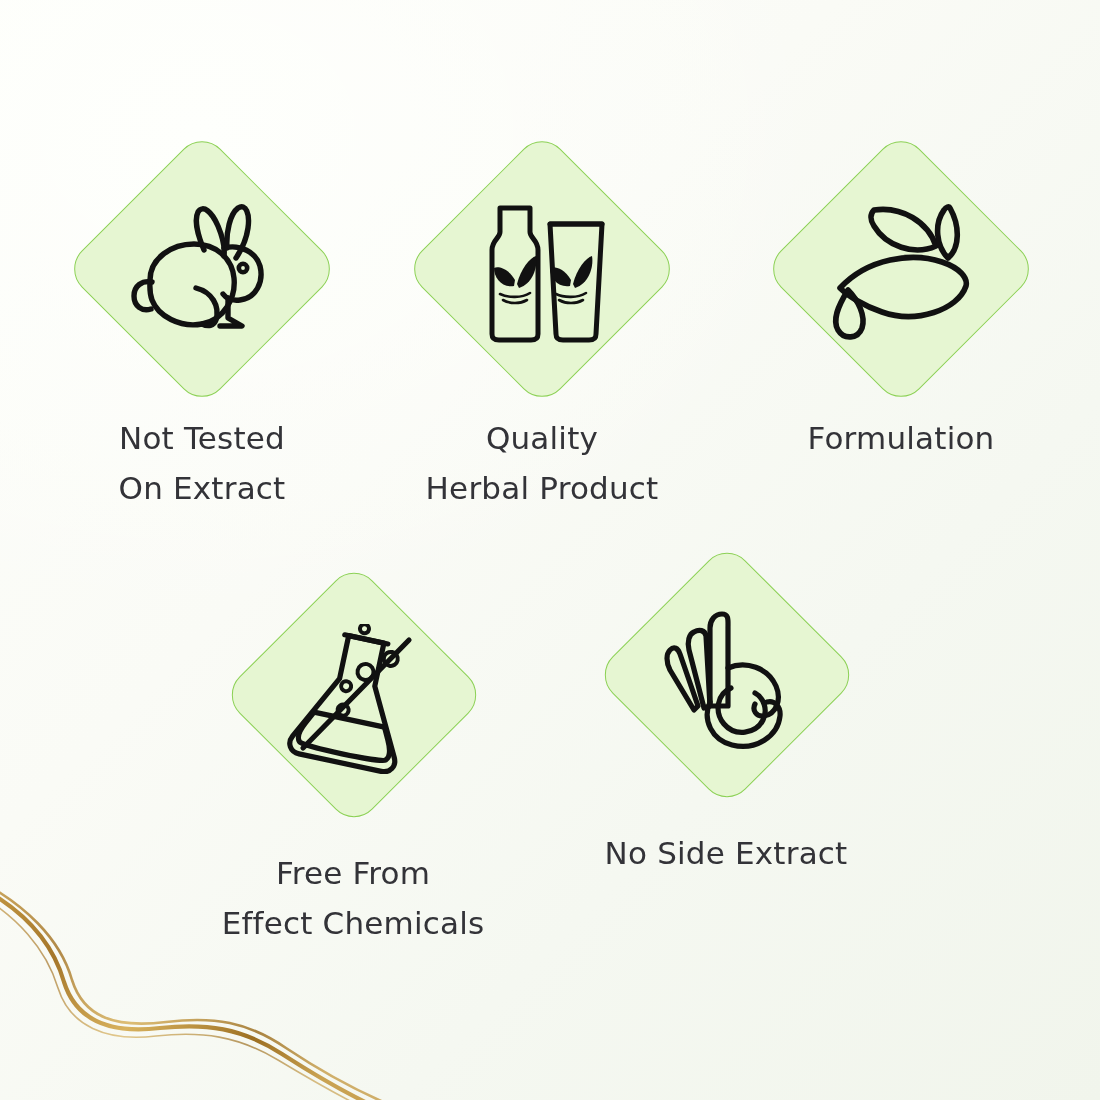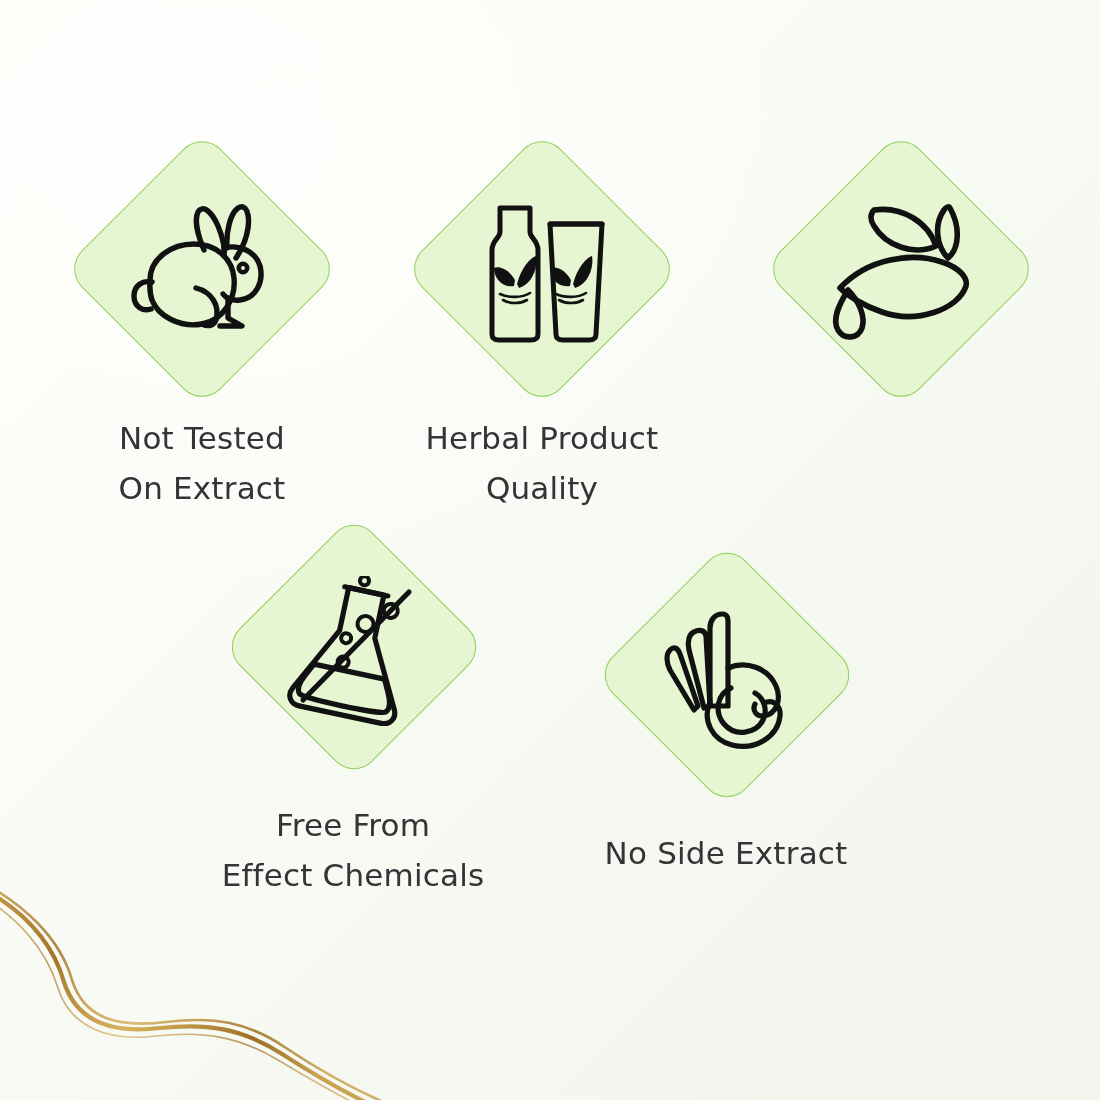--- a/index.html
+++ b/index.html
@@ -92,21 +92,21 @@
     line-height: 1.62;
     letter-spacing: 0.2px;
     white-space: nowrap;
   }
   .caption .ln { display: block; }
 
   
   .pos-r1c1 { left: 71px;  top: 138px; }
   .pos-r1c2 { left: 411px; top: 138px; }
   .pos-r1c3 { left: 770px; top: 138px; }
-  .pos-r2c1 { left: 222px; top: 515px; }
+  .pos-r2c1 { left: 222px; top: 563px; }
   .pos-r2c2 { left: 595px; top: 543px; }
 
   .pos-r2c1 .diamond-wrap,
   .pos-r2c2 .diamond-wrap { height: 272px; }
   .pos-r2c1 .diamond,
   .pos-r2c2 .diamond { left: 38px; top: 38px; width: 188px; height: 188px; }
   .pos-r2c1 .icon-holder,
   .pos-r2c2 .icon-holder { height: 272px; }
 </style>
 </head>
@@ -202,22 +202,22 @@
               <path d="M97 90 C101 74, 110 64, 116 62 C118 74, 112 90, 99 94 Z"></path>
             </g>
             <g fill="none" stroke="#111111" stroke-width="2.6" stroke-linecap="round">
               <path d="M80 100 C88 104, 102 104, 110 99"></path>
               <path d="M83 106 C90 110, 100 110, 107 106"></path>
             </g>
           </svg>
         </div>
       </div>
       <div class="caption">
+        <span class="ln">Quality</span>
         <span class="ln">Herbal Product</span>
-        <span class="ln">Quality</span>
       </div>
     </div>
 
     <div class="badge pos-r1c3">
       <div class="diamond-wrap">
         <div class="diamond"></div>
         <div class="icon-holder">
           <svg width="154" height="146" viewBox="0 0 154 146" aria-hidden="true">
             <g fill="none" stroke="#111111" stroke-width="5.6" stroke-linejoin="round" stroke-linecap="round">
 
@@ -228,20 +228,21 @@
               <path d="M16 92 C44 62, 88 56, 118 66 C136 72, 144 82, 142 90
                        C134 114, 92 128, 58 116 C40 110, 24 100, 16 92 Z"></path>
 
               <path d="M24 94 C14 110, 8 124, 14 134 C20 144, 34 143, 38 132
                        C42 120, 34 104, 24 94 Z"></path>
             </g>
           </svg>
         </div>
       </div>
       <div class="caption">
+        <span class="ln">Formulation</span>
       </div>
     </div>
 
     <div class="badge pos-r2c1">
       <div class="diamond-wrap">
         <div class="diamond"></div>
         <div class="icon-holder">
           <svg width="140" height="150" viewBox="0 0 140 150" aria-hidden="true">
             <g transform="rotate(12 70 78)">
               <g fill="none" stroke="#111111" stroke-width="5.2" stroke-linejoin="round" stroke-linecap="round">

